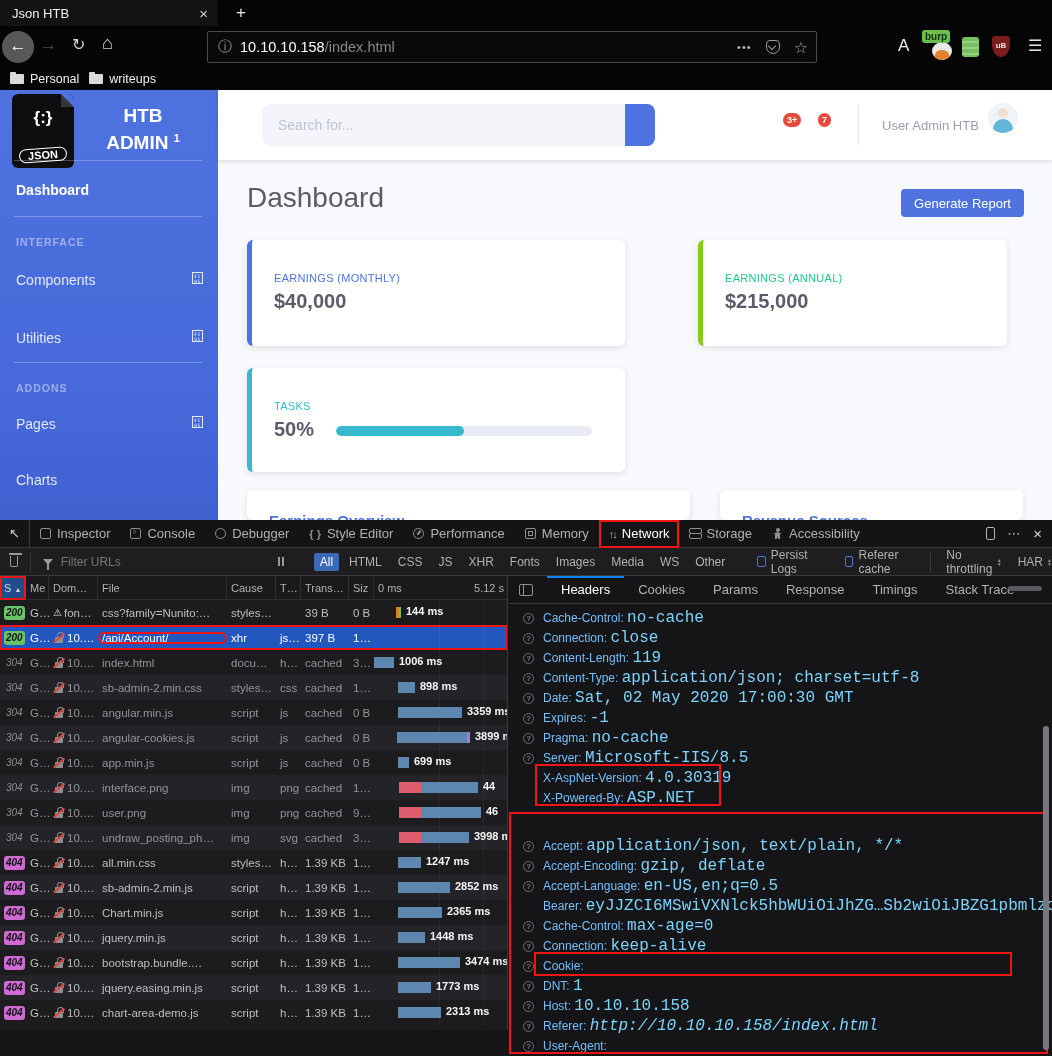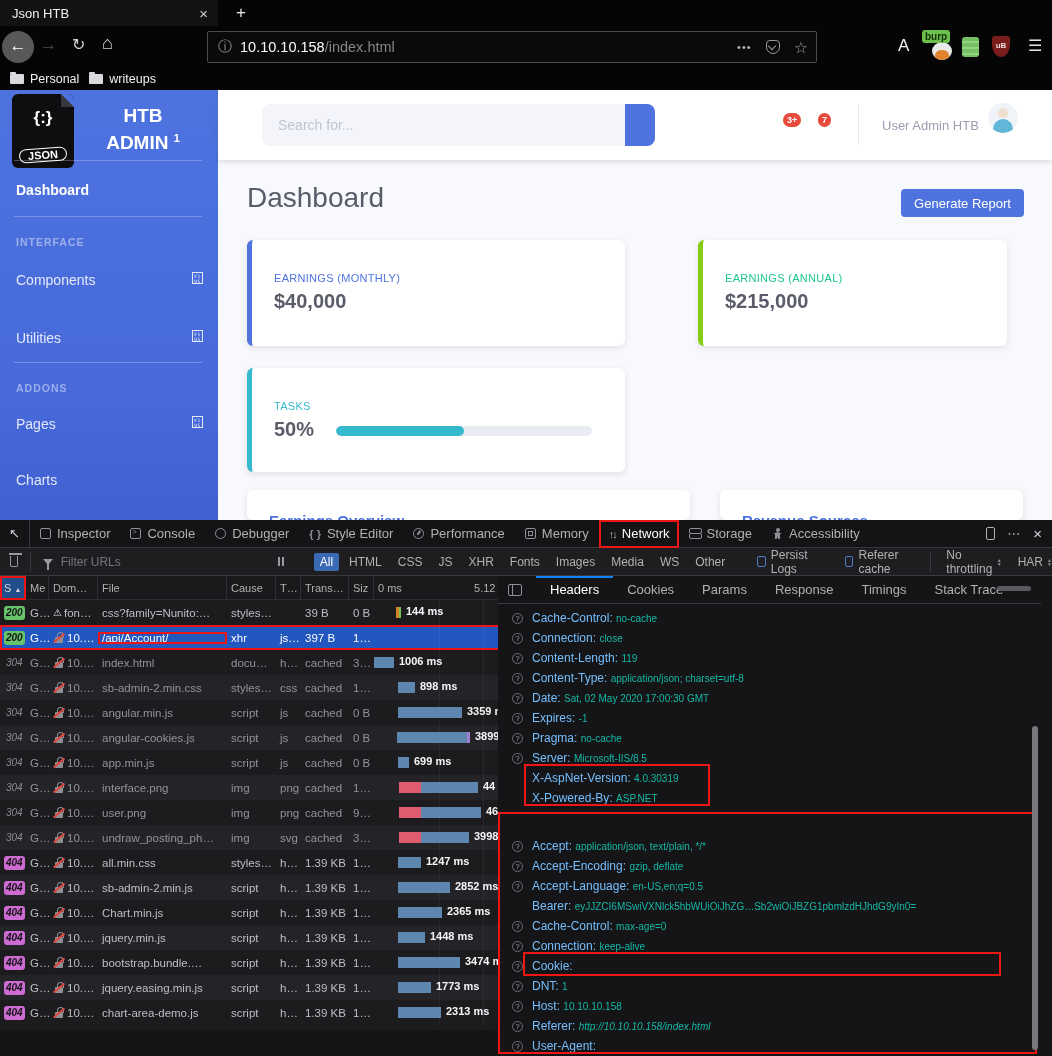--- a/index.html
+++ b/index.html
@@ -143,51 +143,51 @@
   .sort-arrow { font-size:7px; }
   .net-rows { position:absolute; top:24px; left:0; width:508px; }
   .net-row { position:relative; width:508px; height:25px; display:flex; align-items:center; background:#1c1c1f; font-size:11.5px; color:#bfbfc3; }
   .net-row.odd { background:#242428; }
   .net-row.dim { color:#92929a; }
   .net-row.sel { background:#2257bf; color:#fff; }
   .net-row.rbox { outline:2px solid #ed1515; outline-offset:-2px; }
   .c { padding-left:4px; white-space:nowrap; overflow:hidden; }
   .cs { width:26px; } .cme { width:23px; } .cdom { width:49px; display:flex; align-items:center; gap:2px; }
   .cfile { width:129px; } .ccause { width:49px; } .ctype { width:25px; } .ctrans { width:48px; } .csiz { width:25px; }
-  .cfile.rbox2 { outline:2px solid #ed1515; outline-offset:-2px; }
+  .cfile.rbox2 { outline:2px solid #ed1515; outline-offset:-2px;border-radius:6px; }
   .cwf { flex:1; position:relative; height:25px; background-image:linear-gradient(90deg,transparent 65px,rgba(255,255,255,.05) 65px,rgba(255,255,255,.05) 66px,transparent 66px,transparent 109px,rgba(255,255,255,.05) 109px,rgba(255,255,255,.05) 110px,transparent 110px); }
   .cwf i { position:absolute; top:7px; height:11px; }
   .cwf b { position:absolute; top:5px; font-size:11px; font-weight:bold; color:#f5f5f7; white-space:nowrap; }
   .st { display:inline-block; min-width:19px; text-align:center; border-radius:3px; font-size:10px; font-weight:bold; line-height:14px; padding:0 2px; color:#121215; }
   .st200 { background:#67c368; }
   .st404 { background:#cd6bd3; }
   .st304 { background:none; color:#8a8a8f; font-weight:normal; }
   .warn-icon { font-size:10px; color:#d7d7db; }
   .lock-icon { display:inline-block; width:12px; height:12px; position:relative; flex:none; }
   .lock-icon i { position:absolute; left:2px; bottom:1px; width:8px; height:6px; background:#8f8f94; border-radius:1px; }
   .lock-icon::before { content:""; position:absolute; left:3.5px; top:0; width:5px; height:5px; border:1.5px solid #8f8f94; border-bottom:none; border-radius:4px 4px 0 0; }
   .lock-icon::after { content:""; position:absolute; left:-1px; top:5px; width:14px; height:1.8px; background:#e0483e; transform:rotate(-40deg); }
 
-  .net-right { position:absolute; top:56px; left:498px; width:543px; height:480px; background:#151517; overflow:hidden; }
+  .net-right { position:absolute; top:56px; left:509px; width:543px; height:480px; background:#151517; overflow:hidden; }
   .det-tabs { position:absolute; top:0; left:0; width:543px; height:28px; border-bottom:1px solid #38383d; display:flex; align-items:center; }
   .det-toggle { width:14px; height:12px; border:1.3px solid #8f8f94; border-radius:2px; margin:0 14px 0 10px; position:relative; }
   .det-toggle::after { content:""; position:absolute; left:3px; top:0; width:1.3px; height:10px; background:#8f8f94; }
   .det-tab { position:relative; height:28px; line-height:28px; padding:0 14px; font-size:13px; color:#b1b1b3; white-space:nowrap; }
   .det-tab.active { color:#fff; }
   .det-tab.active::before { content:""; position:absolute; left:0; top:0; width:100%; height:2px; background:#0a84ff; }
   .det-hscroll { position:absolute; left:499px; top:10px; width:34px; height:5px; border-radius:3px; background:#5a5a5e; }
   .hdr-list { position:absolute; left:0; width:543px; }
   .resp-list { top:32px; }
   .req-list { top:260px; }
   .hdr-row { height:20px; display:flex; align-items:center; padding-left:14px; white-space:nowrap; }
   .qi { width:11px; height:11px; border:1px solid #6f6f73; border-radius:50%; color:#9f9fa3; font-size:8px; line-height:10px; text-align:center; margin-right:9px; flex:none; }
   .qsp { width:11px; margin-right:9px; flex:none; }
   .hn { color:#75bfff; font-size:12px; }
   .hn::after { content:": "; white-space:pre; }
-  .hv { color:#14b8a6; font-size:10px; }
+  .hv { color:#7dd3fc; font-size:16px;font-family:Liberation Mono, monospace; }
   .hv.it { font-style:italic; }
   .sect-head { position:absolute; left:0; top:236px; width:543px; height:22px; background:#232327; display:flex; align-items:center; color:#d7d7db; font-size:12px; }
   .tri-down { width:0; height:0; border-left:4px solid transparent; border-right:4px solid transparent; border-top:5px solid #b1b1b3; margin:0 8px 0 14px; }
   .raw-label { margin-left:auto; color:#b1b1b3; }
   .toggle { width:28px; height:14px; background:#59595e; border-radius:8px; position:relative; margin:0 14px 0 8px; }
   .toggle::after { content:""; position:absolute; left:1.5px; top:1.5px; width:11px; height:11px; border-radius:50%; background:#cfcfd2; }
   .vscroll { position:absolute; left:534px; top:150px; width:6px; height:324px; border-radius:3px; background:#78787c; }
   .annot { position:absolute; border:2px solid #ed1515; pointer-events:none; }
   .an-xasp { left:26px; top:188px; width:186px; height:42px; }
   .an-reqbox { left:0px; top:236px; width:539px; height:242px; }

